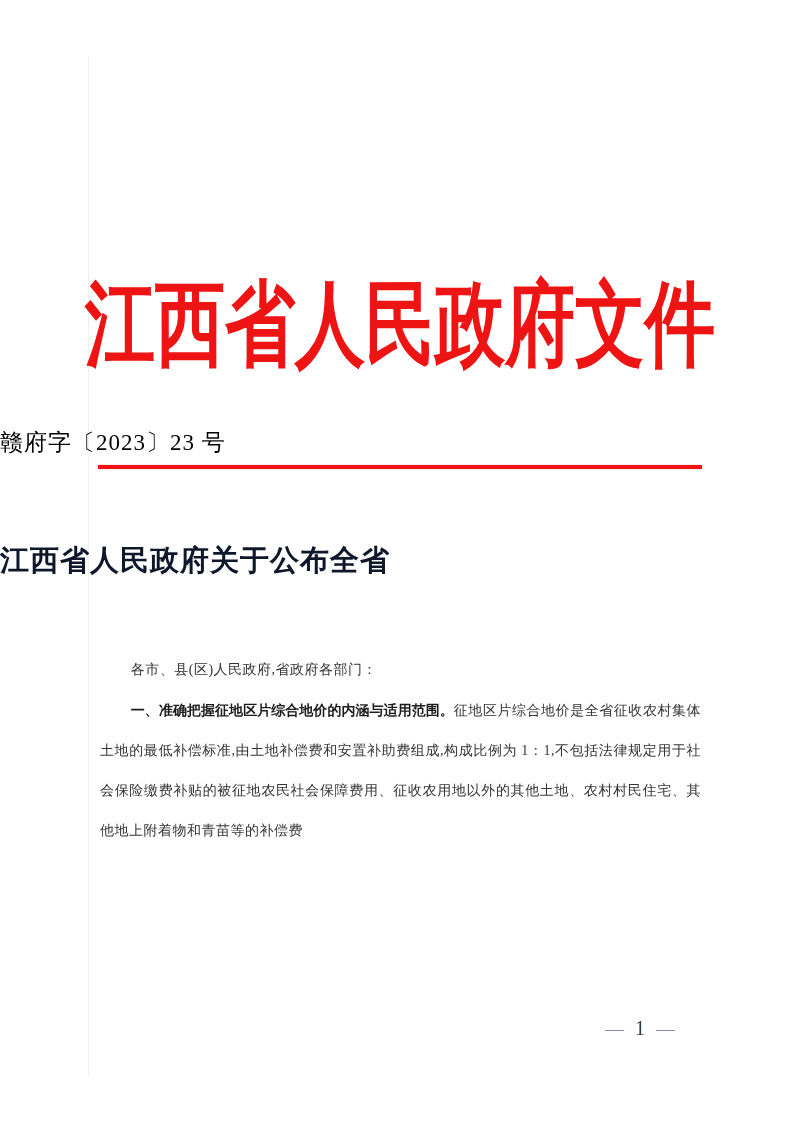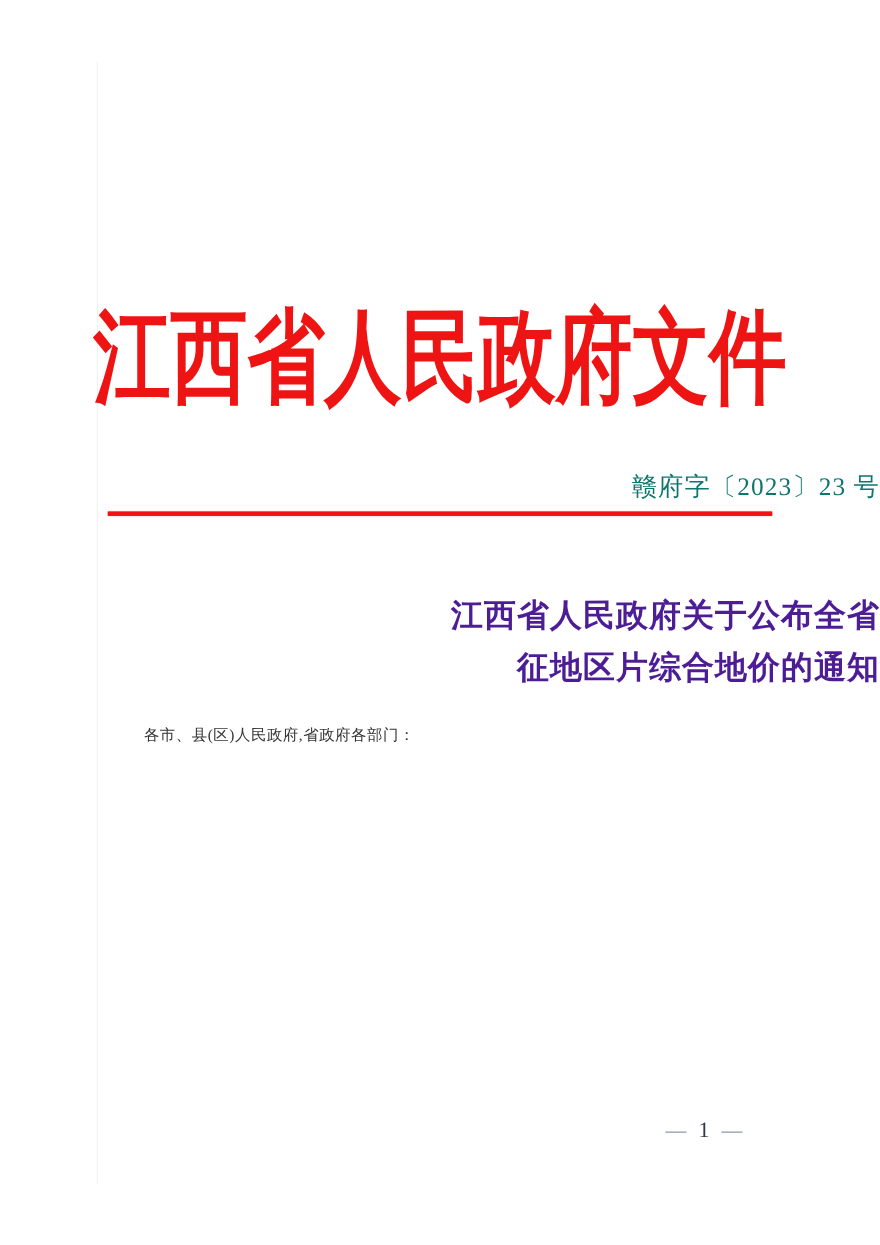--- a/index.html
+++ b/index.html
@@ -35,44 +35,44 @@
     transform: scaleY(1.33);
     transform-origin: top center;
     white-space: nowrap;
     font-family: "Liberation Serif", "DejaVu Serif", serif;
   }
   .doc-number {
     position: absolute;
     top: 411px;
     left: 0;
     width: 100%;
-    text-align: right;
+    text-align: left;
     font-size: 23px;
-    color: #0f766e;
+    color: #000000;
     letter-spacing: 1px;
   }
   .red-rule {
     position: absolute;
     top: 449px;
     left: 98px;
     width: 604px;
     height: 4px;
     background: #f41111;
     box-shadow: 0 0 1px #ff5a3c;
   }
   .notice-title {
     position: absolute;
     top: 521px;
     left: 0;
     width: 100%;
-    text-align: right;
+    text-align: left;
     font-size: 29px;
     line-height: 47px;
     font-weight: bold;
-    color: #4c1d95;
+    color: #0f172a;
     letter-spacing: 1px;
   }
   .body-block {
     position: absolute;
     top: 634px;
     left: 100px;
     width: 601px;
     font-size: 14px;
     line-height: 40px;
     color: #343434;
@@ -111,22 +111,22 @@
   <div class="scan-edge"></div>
 
   <div class="masthead">江西省人民政府文件</div>
 
   <div class="doc-number">赣府字〔2023〕23 号</div>
 
   <div class="red-rule"></div>
 
   <div class="notice-title">
     <div>江西省人民政府关于公布全省</div>
-    <div>征地区片综合地价的通知</div>
   </div>
 
   <div class="body-block">
     <p class="salutation">各市、县(区)人民政府,省政府各部门：</p>
+    <p><span class="section-heading">一、准确把握征地区片综合地价的内涵与适用范围。</span><span>征地区片综合地价是全省征收农村集体土地的最低补偿标准,由土地补偿费和安置补助费组成,构成比例为 1：1,不包括法律规定用于社会保险缴费补贴的被征地农民社会保障费用、征收农用地以外的其他土地、农村村民住宅、其他地上附着物和青苗等的补偿费</span></p>
   </div>
 
   <div class="page-number"><span class="dash">—</span><span>1</span><span class="dash">—</span></div>
 
 </div>
 
 </body></html>

